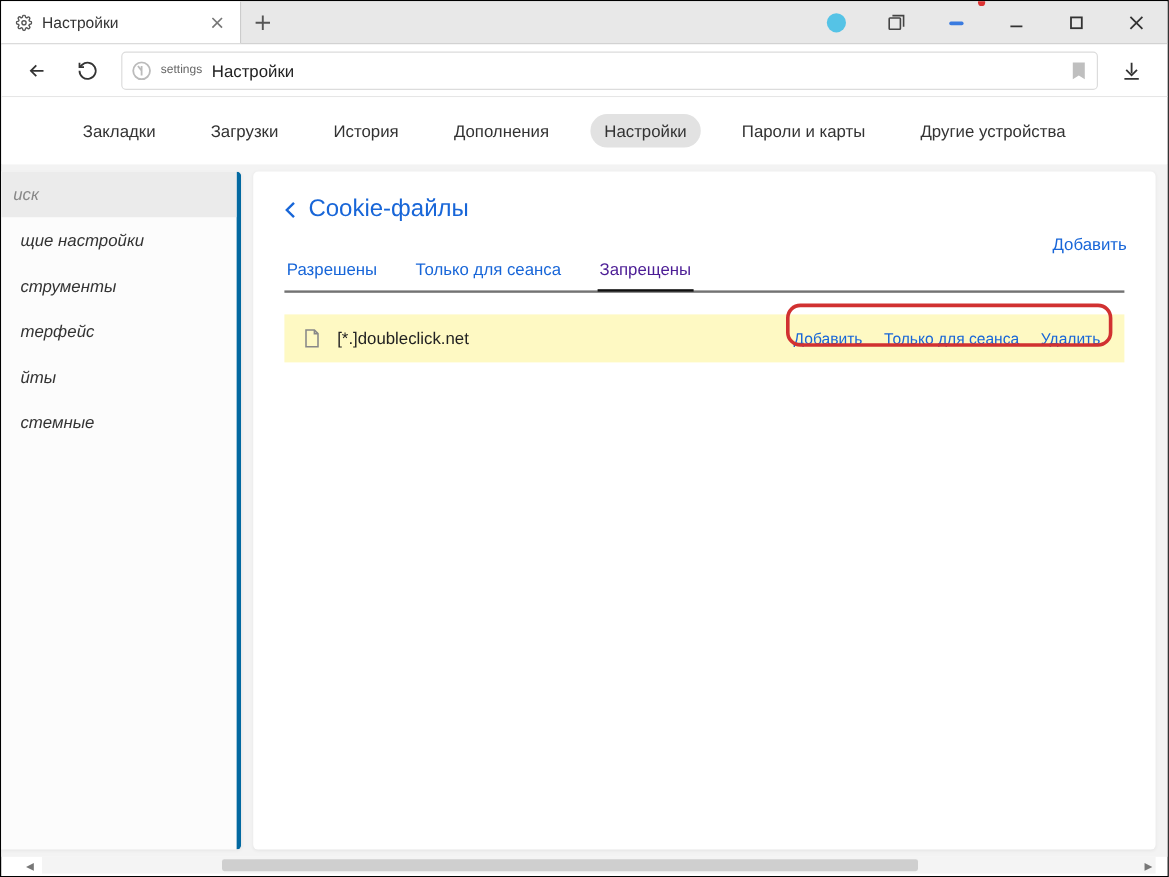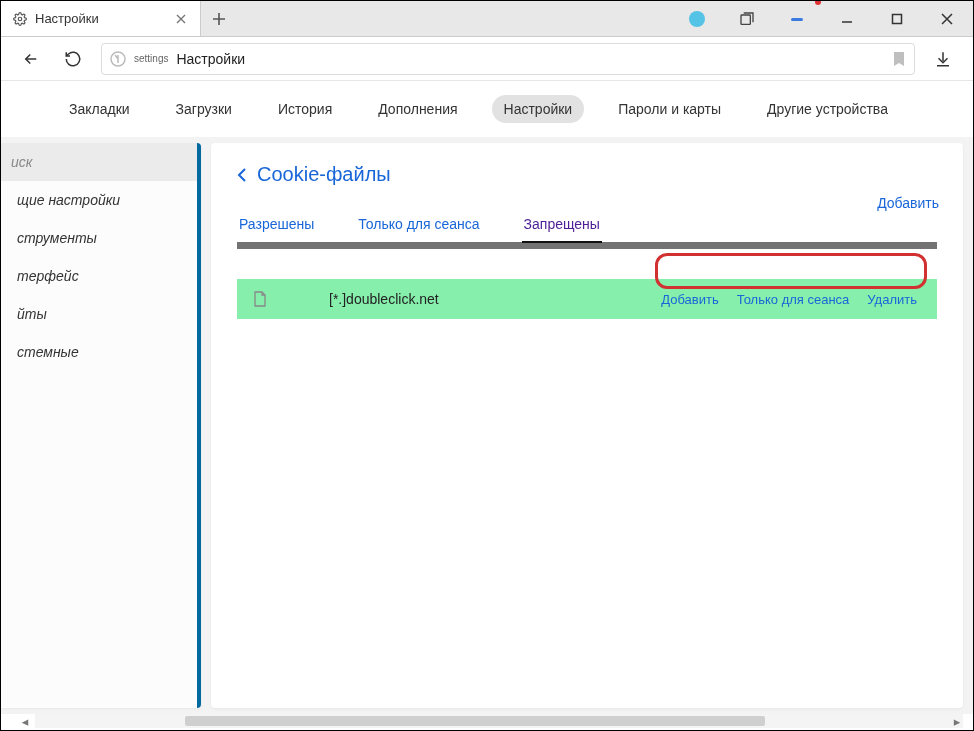--- a/index.html
+++ b/index.html
@@ -41,26 +41,26 @@
   .searchbox { height: 38px; background: #ebebeb; display: flex; align-items: center; padding: 0 10px; color: #888; font-size: 14px; }
   .side-item { padding: 11px 16px; font-size: 14px; color: #333; cursor: pointer; }
 
   
   .main { flex: 1; background: #fff; margin: 6px 10px 6px 10px; border-radius: 4px; box-shadow: 0 1px 3px rgba(0,0,0,0.06); overflow: hidden; position: relative; }
   .main-inner { padding: 20px 26px 0 26px; }
   .heading { display: flex; align-items: center; gap: 10px; color: #1866d8; font-size: 20px; font-weight: 400; cursor: pointer; }
   .heading .back { color: #1866d8; font-size: 18px; }
   .add-link { position: absolute; top: 20px; right: 24px; color: #1866d8; font-size: 14px; cursor: pointer; margin-top: 32px; }
 
-  .subtabs { display: flex; gap: 40px; margin: 22px 0 0 0; border-bottom: 7px solid #737373; }
+  .subtabs { display: flex; gap: 28px; margin: 22px 0 0 0; border-bottom: 2px solid #737373; }
   .subtab { padding: 8px 2px 10px 2px; font-size: 14px; color: #1866d8; cursor: pointer; position: relative; }
   .subtab.active { color: #4c1d95; font-weight: 400; }
   .subtab.active::after { content:""; position:absolute; left:0; right:0; bottom:-1px; height:2px; background:#111; }
 
-  .row { display: flex; align-items: center; height: 40px; padding: 0 20px 0 16px; background: #86efac; margin-top: 30px; gap: 48px; }
+  .row { display: flex; align-items: center; height: 40px; padding: 0 20px 0 16px; background: #fef9c3; margin-top: 18px; }
   .row .file-icon { width: 14px; height: 16px; color: #777; margin-right: 14px; }
   .row .domain { flex: 1; font-size: 14px; color: #222; }
   .row .actions { display: flex; gap: 18px; }
   .row .actions .act { color: #1866d8; font-size: 13px; cursor: pointer; }
 
   .highlight-box { position: absolute; border: 3px solid #d13131; border-radius: 12px; pointer-events: none; }
 
   
   .scroll-h { position: absolute; left: 34px; right: 10px; bottom: 2px; height: 14px; background: #f4f4f4; }
   .scroll-h .thumb { position:absolute; top:2px; height:10px; background:#cfcfcf; border-radius:2px; }

